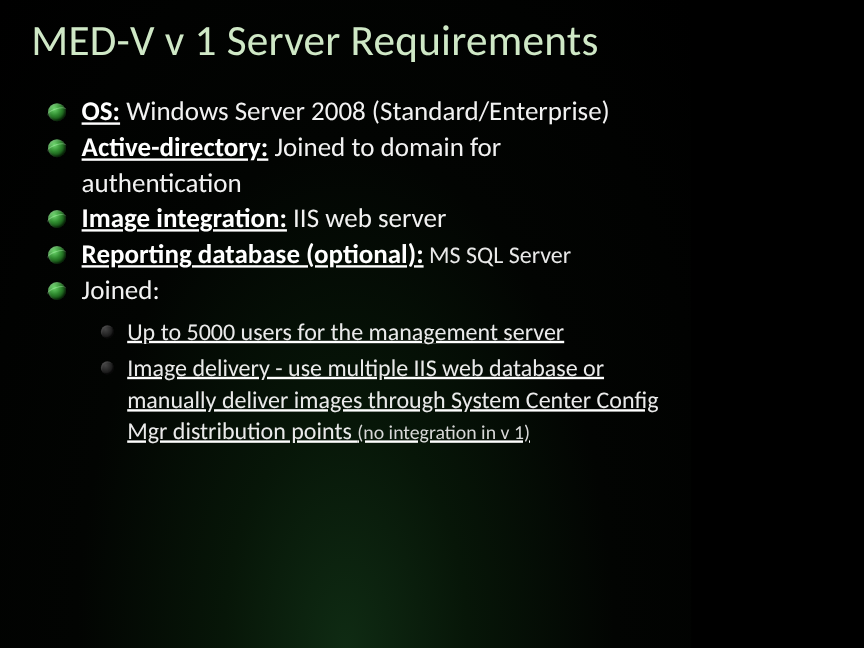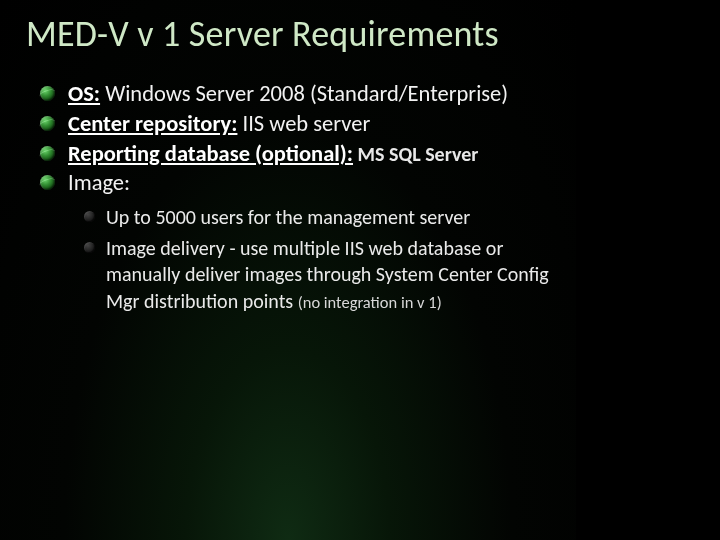--- a/index.html
+++ b/index.html
@@ -35,21 +35,21 @@
   }
   ul.main > li {
     position: relative;
     padding-left: 32px;
     font-size: 22.5px;
     line-height: 1.32;
     color: #f2f2f2;
     margin: 0;
   }
   ul.main > li .b { font-weight: 700; color: #fff; text-decoration: underline; }
-  ul.main > li .aside { font-size: 20px; color: #e8e8e8; font-weight: bold; }
+  ul.main > li .aside { font-size: 20px; color: #e8e8e8; }
   ul.main > li::before {
     content: "";
     position: absolute;
     left: 4px;
     top: 7px;
     width: 15px;
     height: 15px;
     border-radius: 50%;
     background: radial-gradient(circle at 35% 30%, #6dd86d 0%, #2f8a2f 40%, #0b3d0b 80%, #052005 100%);
     box-shadow: inset -1px -1px 2px rgba(0,0,0,0.6), inset 1px 1px 2px rgba(255,255,255,0.25);
@@ -63,20 +63,21 @@
     height: 7px;
     border-top: 1px solid rgba(200,255,200,0.35);
     border-radius: 50%;
     transform: rotate(-18deg);
     pointer-events: none;
   }
   ul.sub {
     list-style: none;
     margin: 6px 0 0 0;
     padding: 0 0 0 56px;
+    text-decoration: underline;
   }
   ul.sub > li {
     position: relative;
     padding-left: 24px;
     font-size: 20px;
     line-height: 1.33;
     color: #eaeaea;
     margin: 0 0 4px 0;
   }
   ul.sub > li .small { font-size: 16.5px; color: #d8d8d8; text-align: right; }
@@ -97,27 +98,30 @@
 <body>
 
 <div class="slide">
   <h1 class="title">MED-V v 1 Server Requirements</h1>
 
   <ul class="main wrap">
     <li>
       <span class="b">OS:</span><span> Windows Server 2008 (Standard/Enterprise)</span>
     </li>
     <li>
-      <span class="b">Center repository:</span><span> IIS web server</span>
+      <span class="b">Active-directory:</span><span> Joined to domain for authentication</span>
+    </li>
+    <li>
+      <span class="b">Image integration:</span><span> IIS web server</span>
     </li>
     <li>
       <span class="b">Reporting database (optional):</span><span class="aside"> MS SQL Server</span>
     </li>
     <li>
-      <span>Image</span><span>:</span>
+      <span>Joined</span><span>:</span>
     </li>
   </ul>
 
   <ul class="sub wrap">
     <li>
       <span>Up to 5000 users for the management server</span>
     </li>
     <li>
       <span>Image delivery - use multiple IIS web database or manually deliver images through System Center Config Mgr distribution points </span><span class="small">(no integration in v 1)</span>
     </li>

